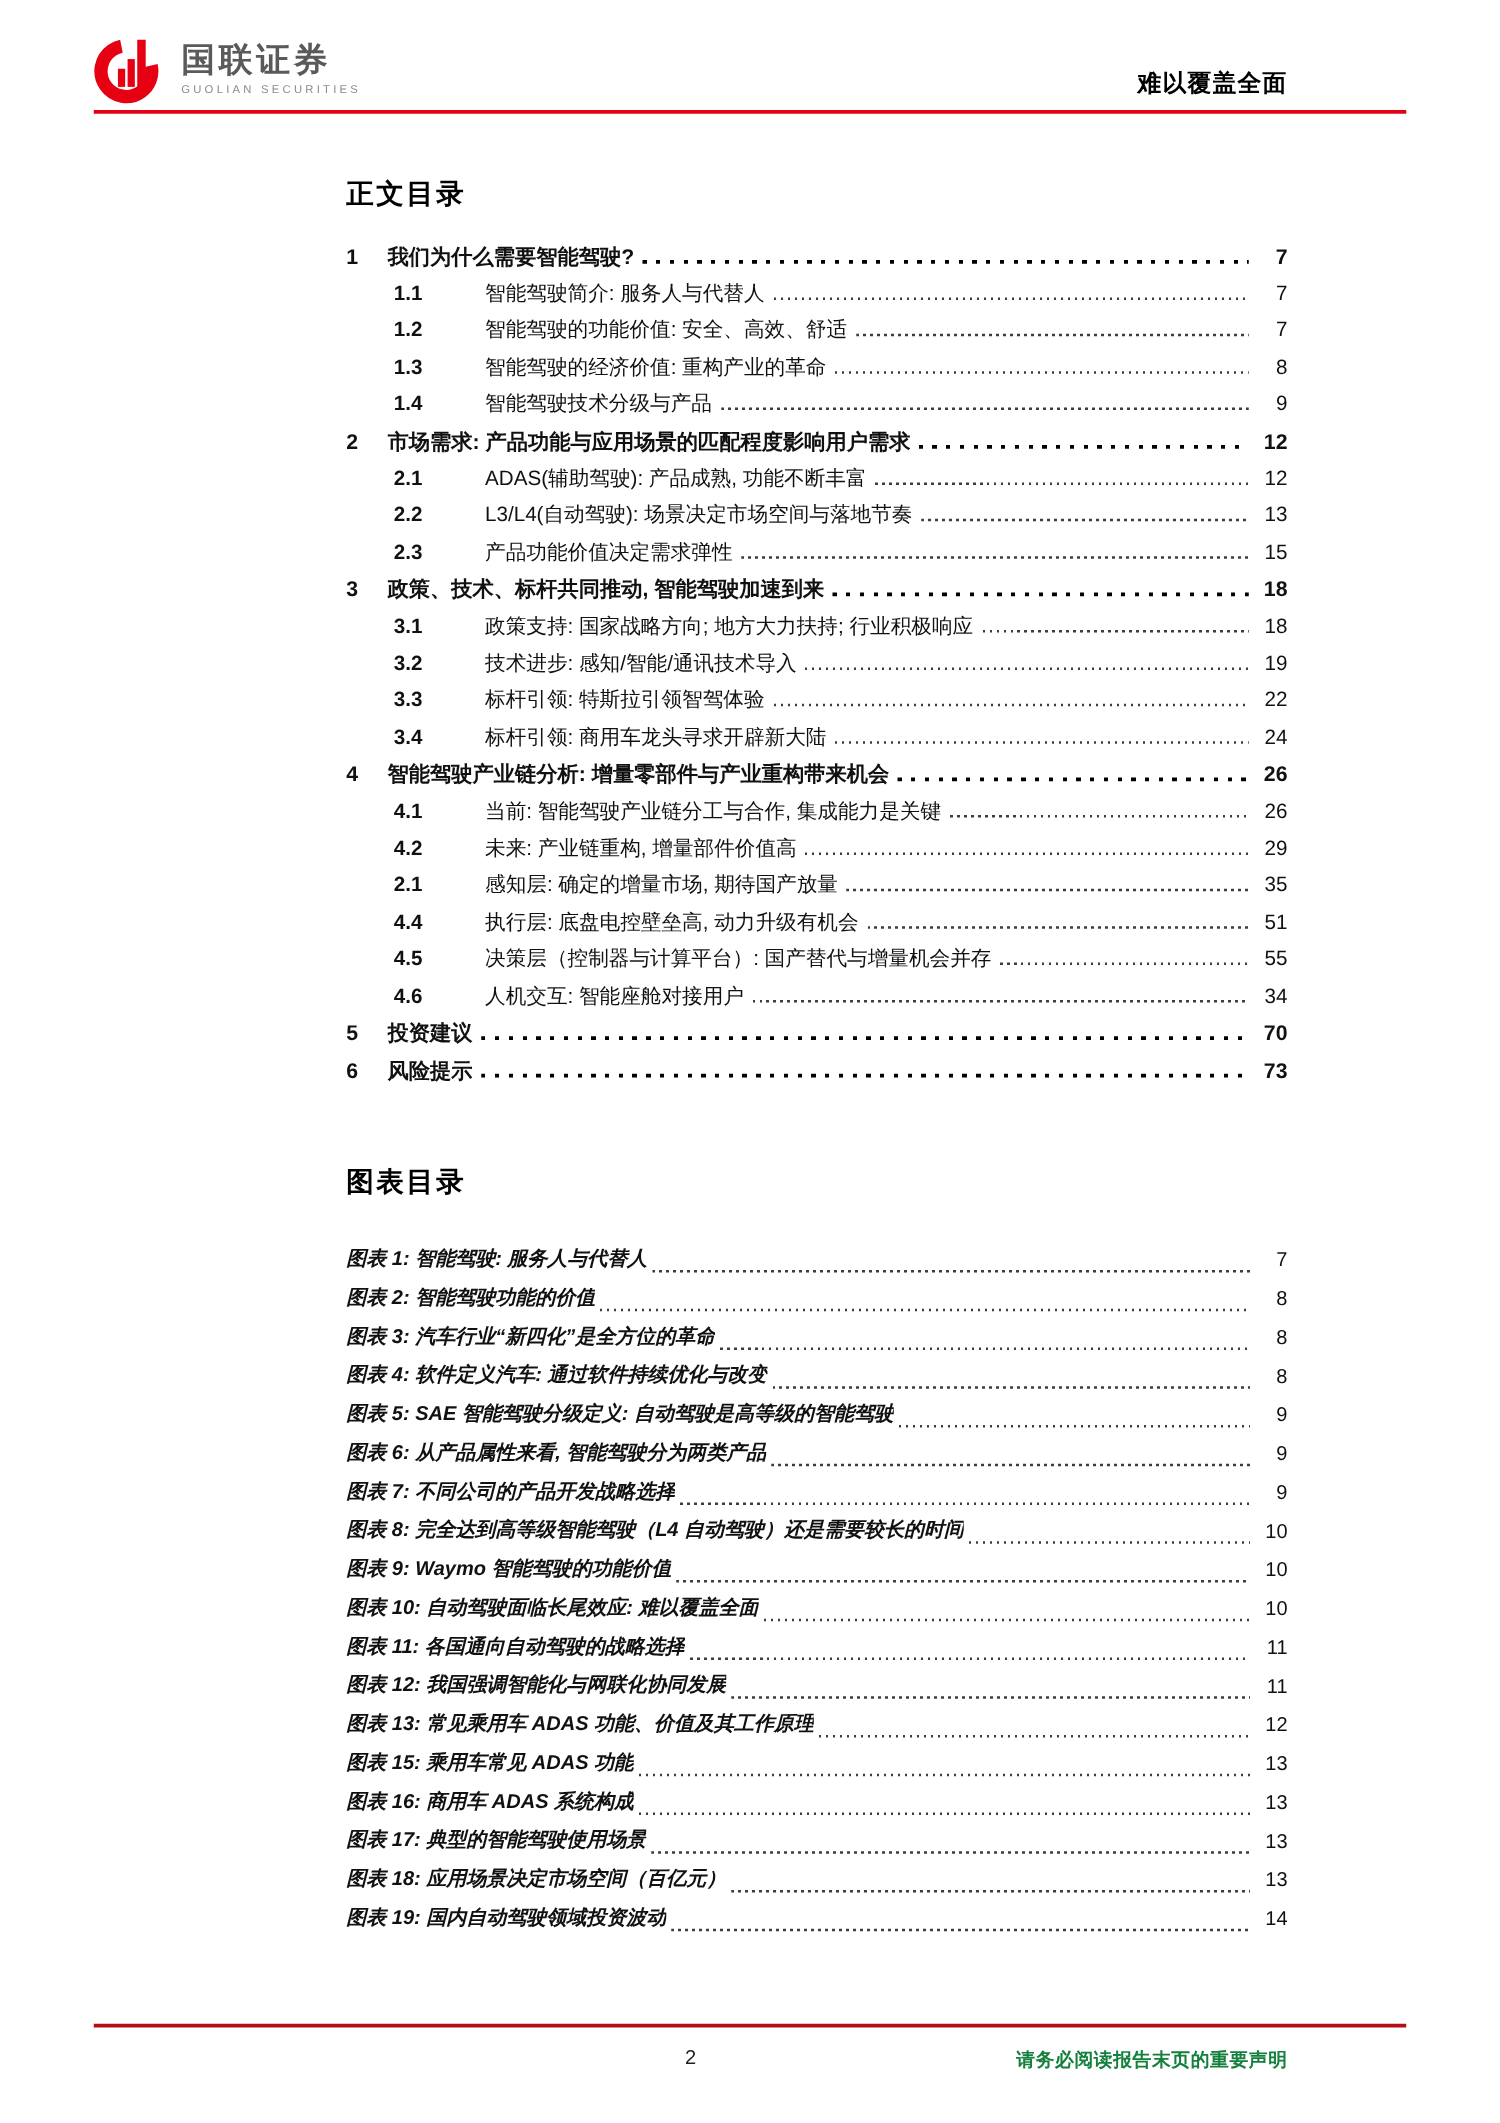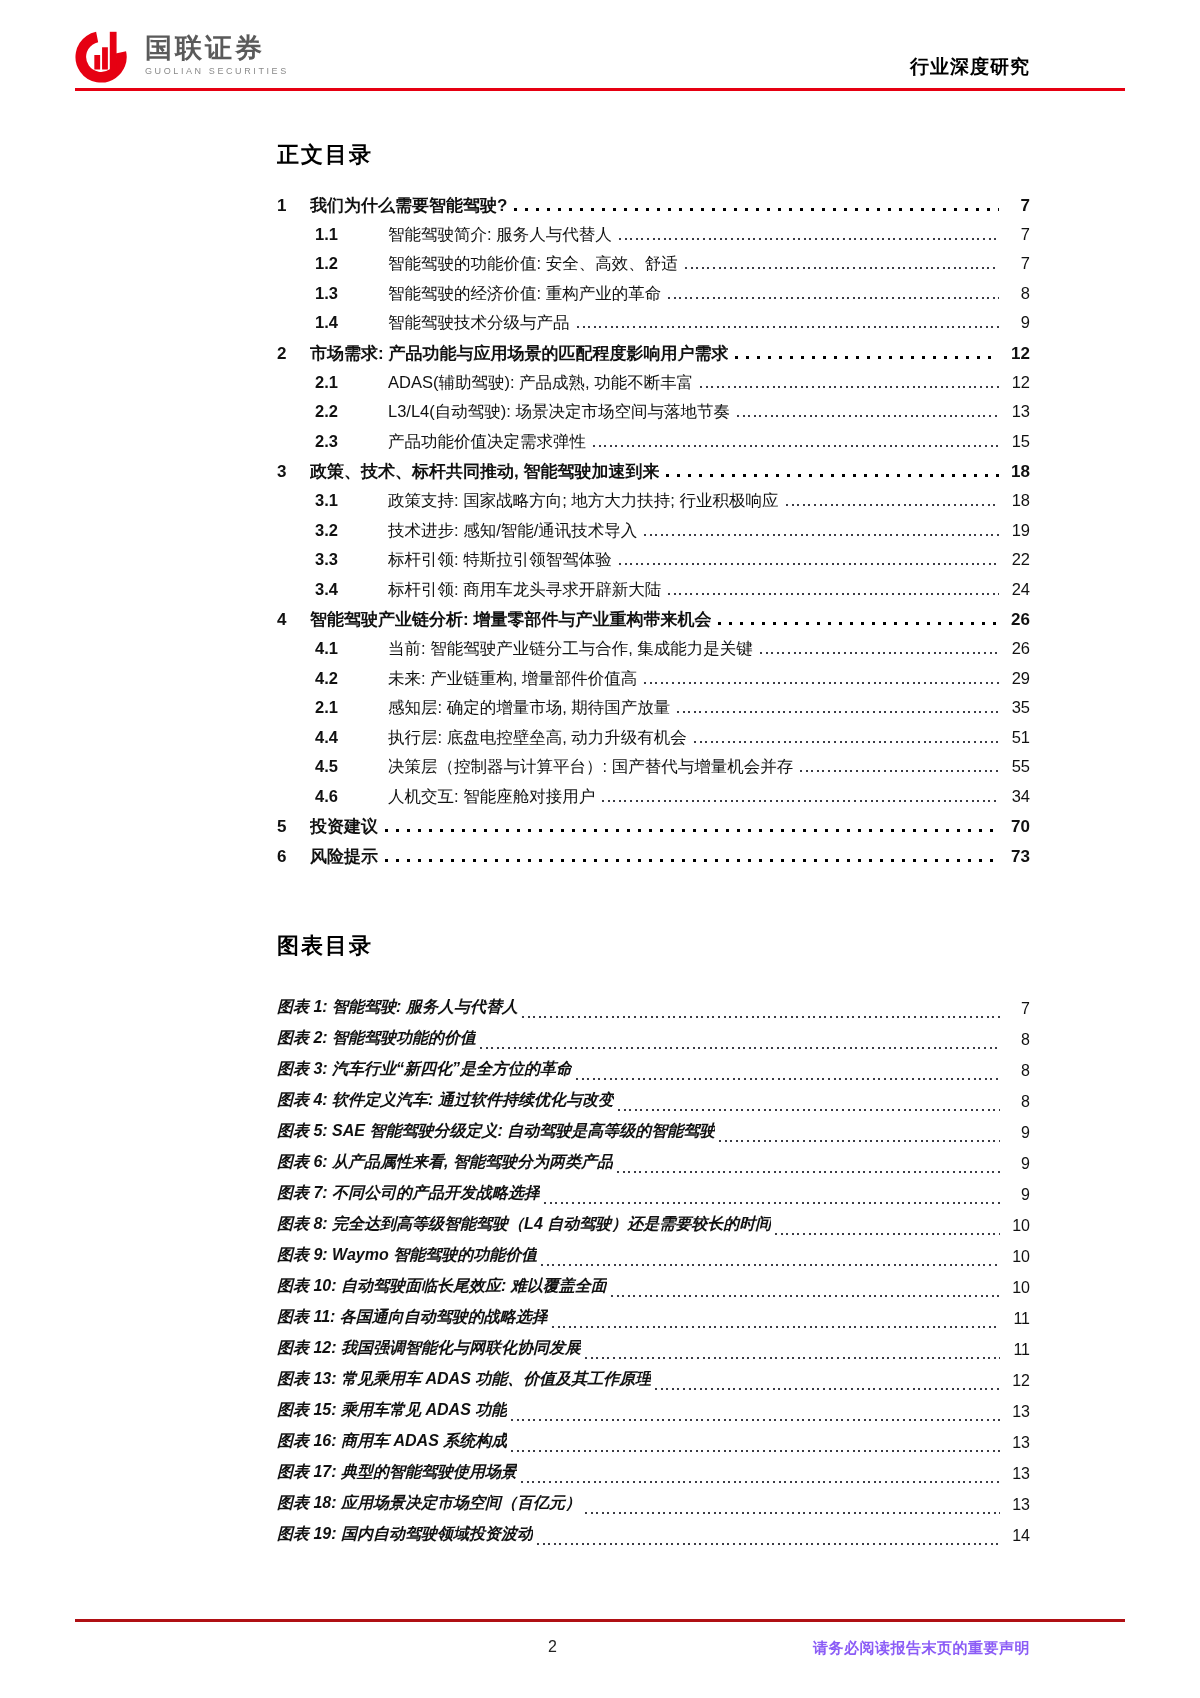--- a/index.html
+++ b/index.html
@@ -101,21 +101,21 @@
   .footer { position: absolute; left: 75px; right: 75px; top: 1619px; }
   .footer-rule { height: 3px; background: #b01014; }
   .footer-row { position: relative; height: 40px; }
   .footer-page-num {
     position: absolute; left: 0; width: 955px; text-align: center;
     top: 16px; font-size: 16px; color: #222;
   }
   .footer-notice {
     position: absolute; right: 95px; top: 17px;
     font-family: Liberation Sans, sans-serif;
-    font-size: 15px; font-weight: 600; color: #8b5cf6;
+    font-size: 15px; font-weight: 600; color: #15803d;
     letter-spacing: 0.5px;
   }
 </style>
 </head>
 <body>
 
 <div class="page">
 
   <div class="header">
     <div class="logo">
@@ -123,21 +123,21 @@
         <circle cx="27" cy="32" r="21" fill="none" stroke="#e60012" stroke-width="11" stroke-dasharray="99 33" stroke-dashoffset="-8" transform="rotate(-35 27 32)"></circle>
         <rect x="20" y="30" width="6" height="15" fill="#e60012"></rect>
         <rect x="28" y="22" width="6" height="23" fill="#e60012"></rect>
         <rect x="36" y="6" width="7" height="39" fill="#e60012"></rect>
       </svg>
       <div class="logo-text">
         <span class="logo-cn">国联证券</span>
         <span class="logo-en">GUOLIAN SECURITIES</span>
       </div>
     </div>
-    <div class="doc-type">行业深度研究</div>
+    <div class="doc-type">难以覆盖全面</div>
   </div>
   <div class="header-rule"></div>
 
   <div class="main">
     <h2 class="section-heading toc-heading">正文目录</h2>
     <div id="toc-list">
         <div class="toc-row lvl1">
           <span class="num">1</span>
           <span class="ttl">我们为什么需要智能驾驶?</span>
           <span class="leader"></span>

